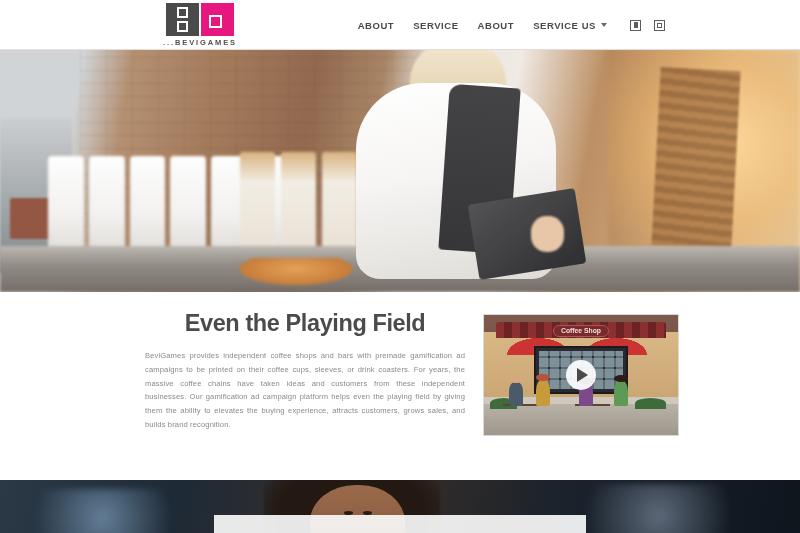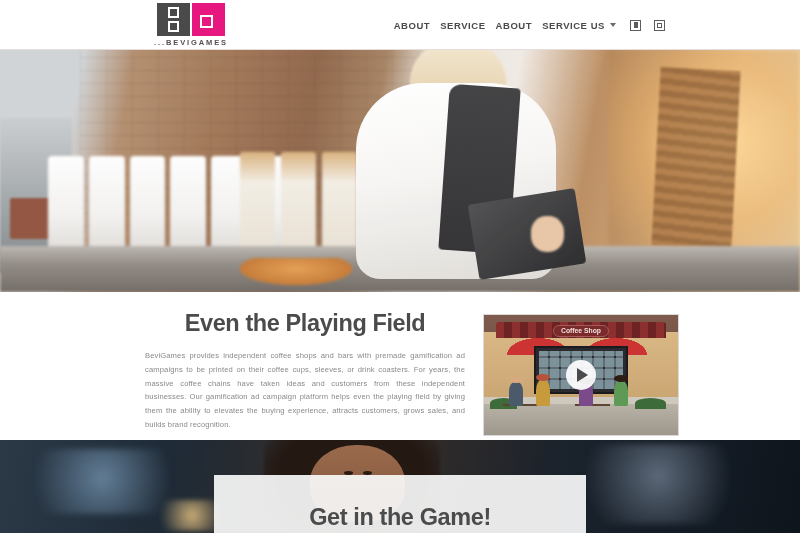--- a/index.html
+++ b/index.html
@@ -9,40 +9,40 @@
     background:#fff;
   }
   .page { position:relative; width:800px; height:533px; overflow:hidden; }
 
   
   .header {
     position:relative; height:50px; background:#ffffff;
     display:flex; align-items:center; z-index:30;
     border-bottom:1px solid #e6dcdc;
   }
-  .brand { position:absolute; left:145px; top:3px; width:92px; text-align:center; }
+  .brand { position:absolute; left:154px; top:3px; width:92px; text-align:center; }
   .logo-marks { display:flex; gap:2px; justify-content:center; }
   .logo-sq {
     width:33px; height:33px; position:relative;
     display:flex; flex-direction:column; align-items:center; justify-content:center; gap:3px;
   }
   .logo-sq.gray { background:#4a4a4a; }
   .logo-sq.pink { background:#e6187f; }
   .logo-inner {
     width:11px; height:11px; border:2px solid #ffffff; background:transparent;
   }
   .logo-sq.pink .logo-inner { width:13px; height:13px; margin-top:4px; margin-left:-4px; }
   .brand-name {
     font-size:7.5px; letter-spacing:1.9px; color:#58504f; font-weight:700;
     margin-top:2px; white-space:nowrap;
   }
 
   .nav {
     position:absolute; right:135px; top:0; height:50px;
-    display:flex; align-items:center; gap:10px;
+    display:flex; align-items:center; gap:19px;
   }
   .nav a {
     font-size:9.5px; font-weight:700; letter-spacing:0.55px;
     color:#4a4a4a; text-decoration:none; white-space:nowrap;
   }
   .nav .dropdown { display:flex; align-items:center; gap:5px; }
   .chev {
     width:0; height:0; border-left:3.5px solid transparent;
     border-right:3.5px solid transparent; border-top:4px solid #6a6a6a;
   }
@@ -145,21 +145,21 @@
   }
   .hero-overlay { position:absolute; inset:0; background:rgba(255,255,255,0.05); }
   .hero-title {
     position:absolute; left:0; right:0; top:148px; text-align:center;
     font-size:35px; font-weight:700; color:#e8238c; letter-spacing:-0.3px;
     text-shadow:0 1px 2px rgba(255,255,255,0.25);
   }
 
   
   .content {
-    position:relative; height:148px; background:#ffffff;
+    position:relative; height:188px; background:#ffffff;
     display:flex; padding:18px 0 0 0;
   }
   .col-left { width:320px; margin-left:145px; }
   .sec-title {
     font-size:23.5px; font-weight:700; color:#4b4b4b;
     letter-spacing:-0.4px; text-align:center; margin-bottom:12px;
   }
   .sec-body {
     font-size:7.6px; line-height:1.82; color:#8a8a8a;
     text-align:justify; letter-spacing:0.12px;

